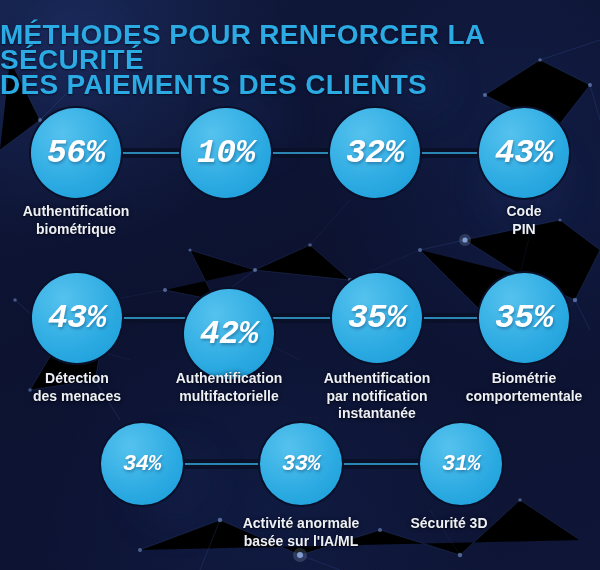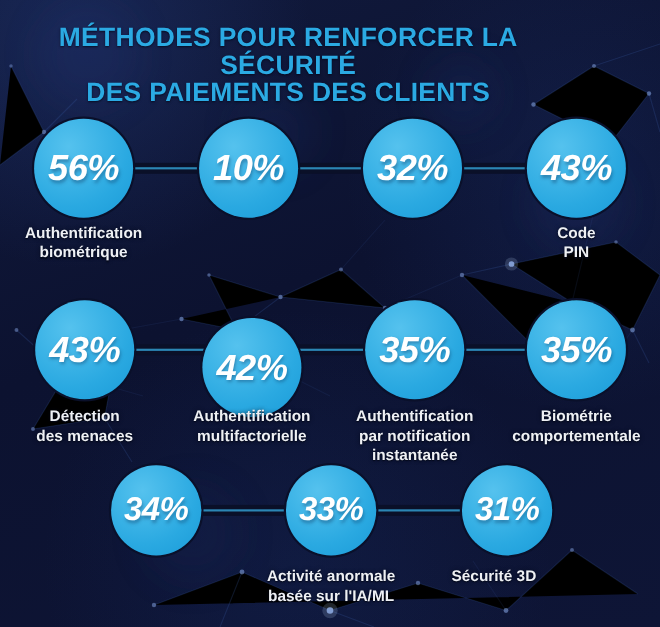--- a/index.html
+++ b/index.html
@@ -11,22 +11,22 @@
     font-family: "Liberation Sans", sans-serif;
     background:
       radial-gradient(circle at 12% 6%, rgba(45,75,150,.30) 0%, rgba(45,75,150,0) 28%),
       radial-gradient(circle at 88% 28%, rgba(35,65,140,.22) 0%, rgba(35,65,140,0) 32%),
       radial-gradient(circle at 45% 90%, rgba(28,55,120,.20) 0%, rgba(28,55,120,0) 38%),
       linear-gradient(160deg, #111a3d 0%, #0c1230 45%, #0e1536 100%);
   }
   #plexus { position: absolute; left: 0; top: 0; z-index: 0; }
   .title {
     position: absolute; left: 0; top: 22px; width: 524px;
-    text-align: center; z-index: 3;
-    color: #2baae3; font-size: 24px; font-weight: 700;
+    z-index: 3;
+    color: #2baae3; font-size: 28px; font-weight: 700;
     line-height: 25px; letter-spacing: .3px;
     text-shadow: 0 1px 2px rgba(3,8,25,.8);
   }
   .connector {
     position: absolute; height: 10px; z-index: 1;
     background: #0a1028;
   }
   .connector::after {
     content: ""; position: absolute; left: 0; right: 0; top: 4px; height: 2px;
     background: #2b86b4;
@@ -37,23 +37,24 @@
     background: radial-gradient(circle at 35% 28%, #55c2ee 0%, #2aa9e1 62%, #1a9bd8 100%);
     box-shadow: 0 0 0 2px #0a102a;
     display: flex; align-items: center; justify-content: center;
   }
   .c90 { width: 90px; height: 90px; }
   .c82 { width: 82px; height: 82px; }
   .pct {
     color: #ffffff; font-weight: 700; font-style: italic;
     letter-spacing: -0.5px;
     text-shadow: 1px 2px 3px rgba(8,40,80,.35);
+    font-family: Liberation Mono, monospace;
   }
   .p-lg .pct { font-size: 33px; }
-  .p-md .pct { font-size: 30px; }
+  .p-md .pct { font-size: 22px; }
   .label {
     position: absolute; width: 170px; z-index: 2;
     text-align: center; white-space: pre-line;
     color: #eef0f4; font-size: 14px; font-weight: 700; line-height: 17.5px;
     text-shadow: 0 1px 1px rgba(4,9,26,.95), 0 0 4px rgba(4,9,26,.75);
   }
 </style>
 </head>
 <body>
 

